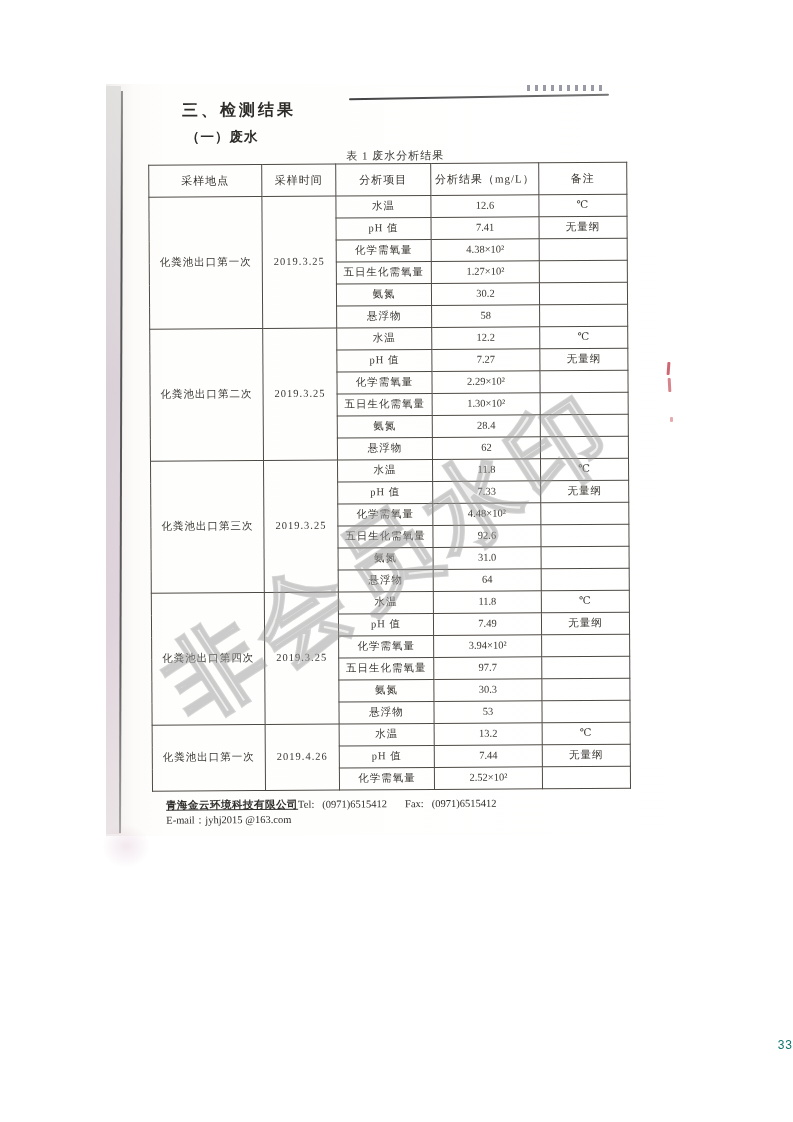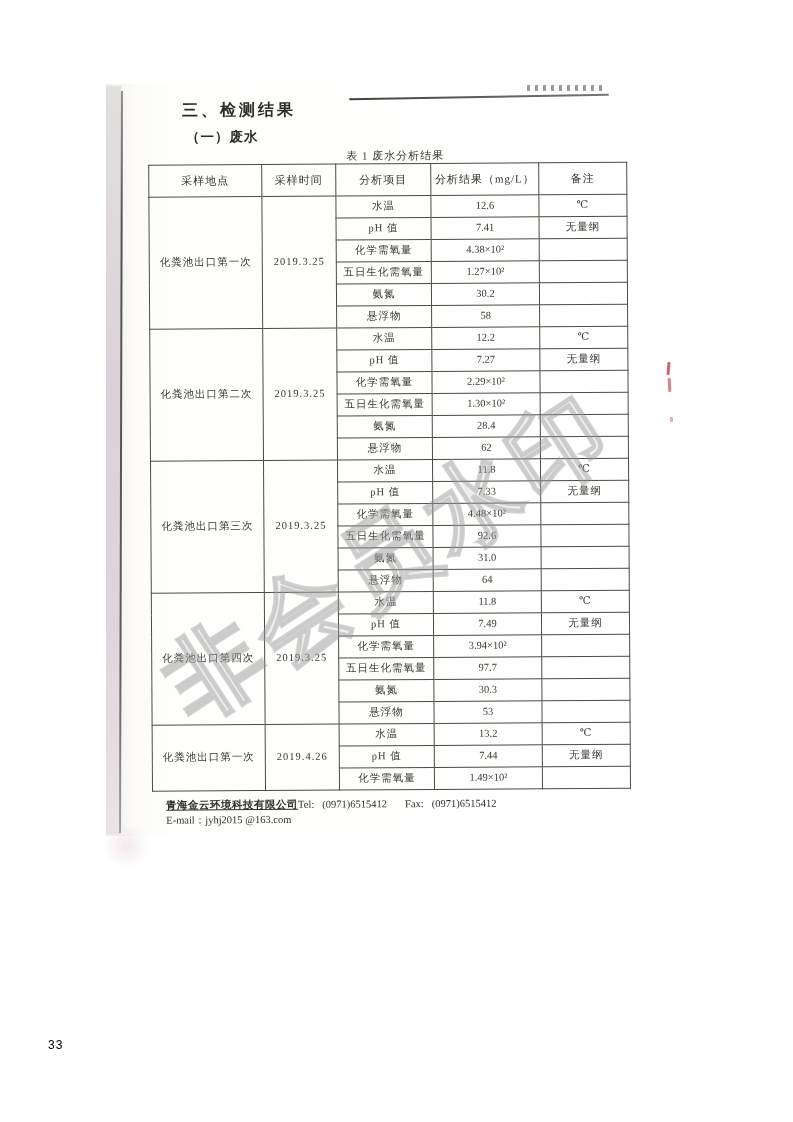--- a/index.html
+++ b/index.html
@@ -80,23 +80,23 @@
   .watermark{
     position:absolute;left:284px;top:474px;z-index:5;
     transform:translate(-50%,-50%) rotate(-33deg);
     font-family:"Liberation Sans","DejaVu Sans",sans-serif;
     font-size:95px;font-weight:700;letter-spacing:7px;white-space:nowrap;
     color:rgba(173,173,173,.20);
     -webkit-text-stroke:2px rgba(148,148,148,.38);
     pointer-events:none;user-select:none;
   }
   .page-number{
-    position:absolute;left:0;right:0;top:1038px;text-align:left;
-    font-family:"Liberation Sans","DejaVu Sans",sans-serif;
-    font-size:12px;color:#000000;letter-spacing:1px;margin-left:48px;
+    position:absolute;left:0;right:0;top:1038px;text-align:right;
+    font-family:"Liberation Sans","DejaVu Sans",sans-serif;
+    font-size:12px;color:#0f766e;letter-spacing:1px;margin-left:48px;
   }
 </style>
 </head>
 <body>
 
 <div class="page">
   <div class="scan">
 
     <div class="edge-band"></div>
     <div class="edge-line"></div>
@@ -265,21 +265,21 @@
               <td class="c-result">13.2</td>
               <td class="c-note">℃</td>
             </tr>
             <tr>
               <td class="c-item">pH 值</td>
               <td class="c-result">7.44</td>
               <td class="c-note">无量纲</td>
             </tr>
             <tr>
               <td class="c-item">化学需氧量</td>
-              <td class="c-result">1.49×10²</td>
+              <td class="c-result">2.52×10²</td>
               <td class="c-note"></td>
             </tr>
           </tbody>
       </table>
 
       <div class="footer-block">
         <div>
           <span class="footer-company">青海金云环境科技有限公司</span><span class="footer-tel-label">Tel:</span><span class="footer-tel">(0971)6515412</span><span class="footer-fax-label">Fax:</span><span class="footer-fax">(0971)6515412</span>
         </div>
         <div>E-mail：jyhj2015 @163.com</div>

